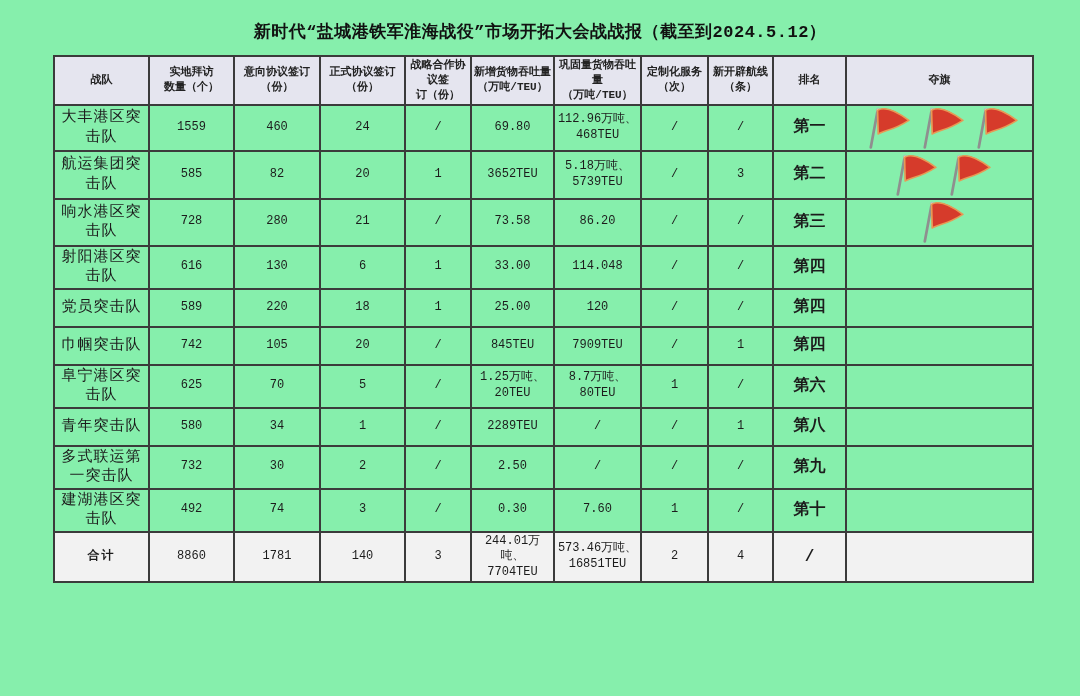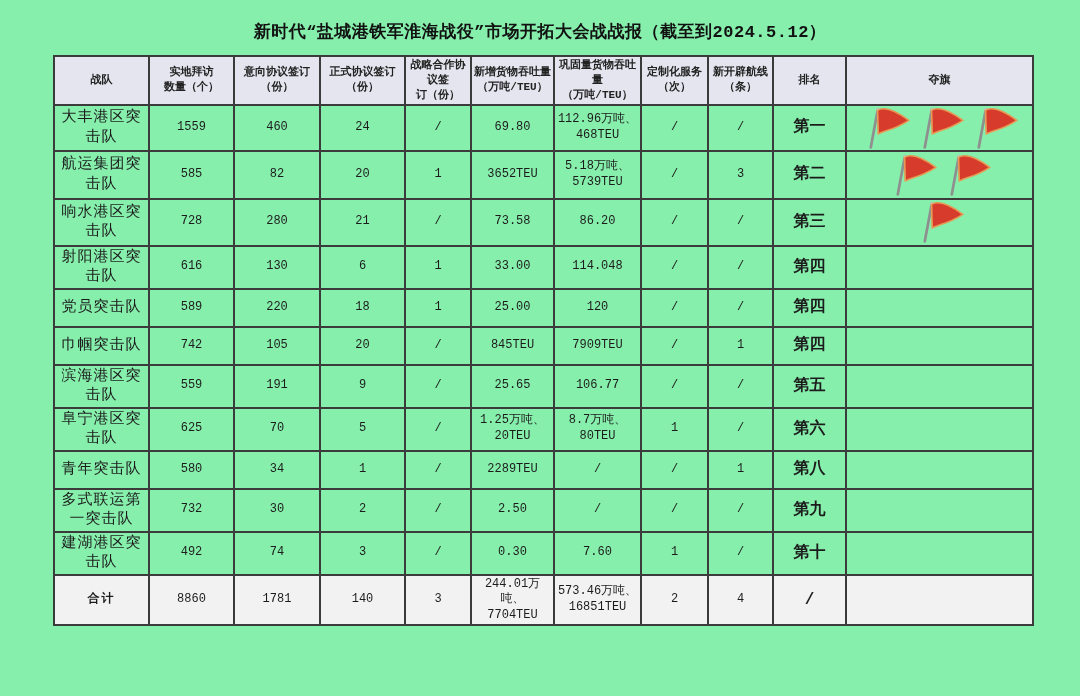--- a/index.html
+++ b/index.html
@@ -210,33 +210,20 @@
             <td>20</td>
             <td>/</td>
             <td>845TEU</td>
             <td>7909TEU</td>
             <td>/</td>
             <td>1</td>
             <td class="rank">第四</td>
             <td class="flags"></td>
           </tr>
           <tr>
-            <td class="team">滨海港区突击队</td>
-            <td>559</td>
-            <td>191</td>
-            <td>9</td>
-            <td>/</td>
-            <td>25.65</td>
-            <td>106.77</td>
-            <td>/</td>
-            <td>/</td>
-            <td class="rank">第五</td>
-            <td class="flags"></td>
-          </tr>
-          <tr>
             <td class="team">阜宁港区突击队</td>
             <td>625</td>
             <td>70</td>
             <td>5</td>
             <td>/</td>
             <td>1.25万吨、
 20TEU</td>
             <td>8.7万吨、
 80TEU</td>
             <td>1</td>

